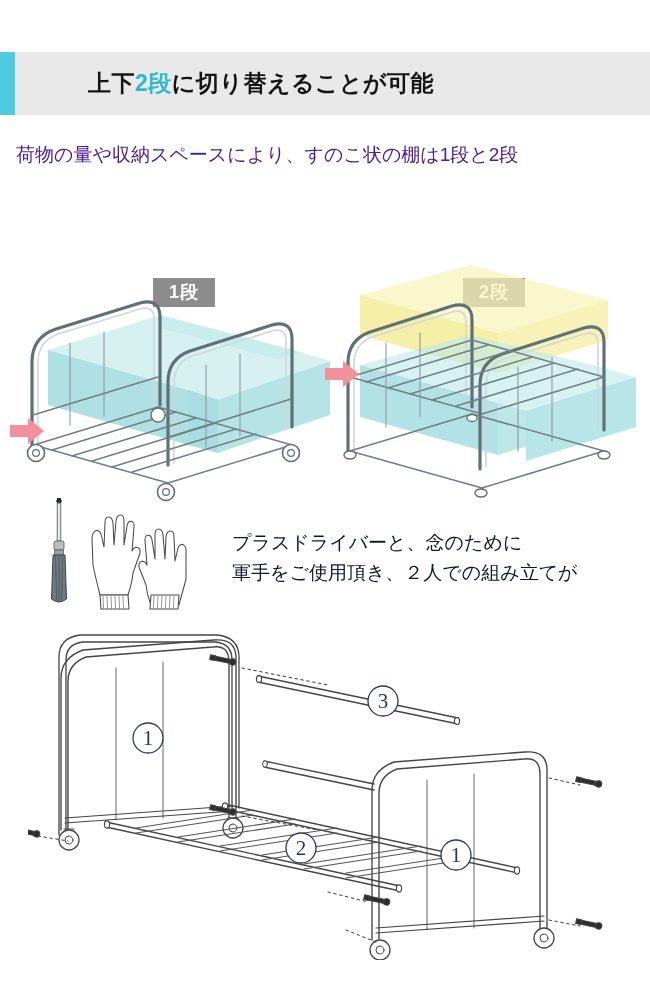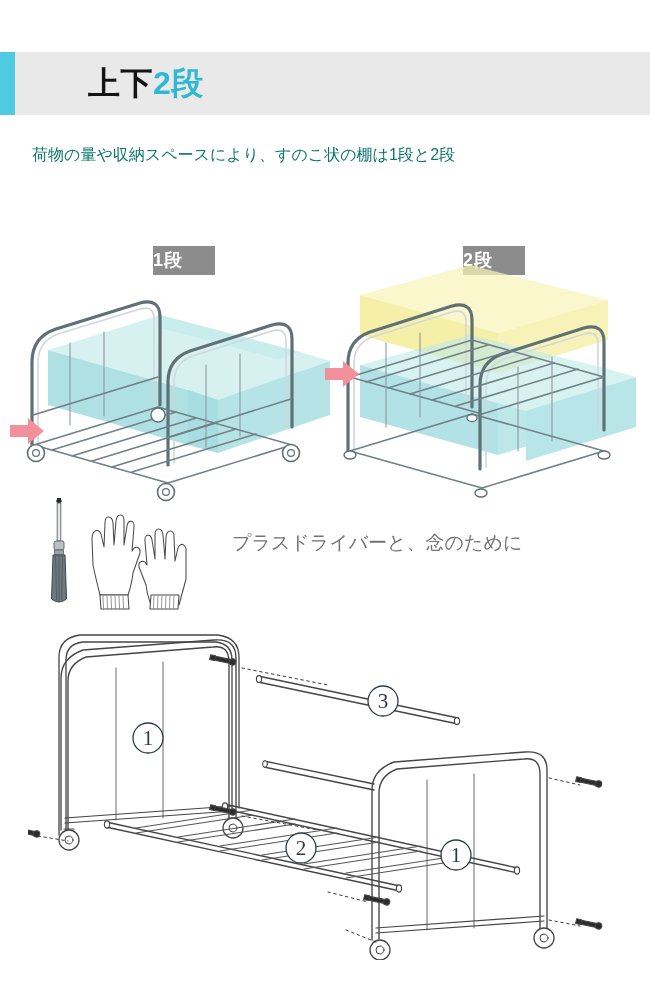--- a/index.html
+++ b/index.html
@@ -33,50 +33,52 @@
     height: 63px;
     background: #4fcbe0;
   }
   .header-title {
     position: absolute;
     left: 88px;
     top: 52px;
     height: 63px;
     display: flex;
     align-items: center;
-    font-size: 32px;
+    font-size: 23px;
     font-weight: bold;
     letter-spacing: 0.5px;
     white-space: nowrap;
     color: #141414;
   }
   .header-title .hl { color: #2eb8d4; }
 
   
   .lead {
     position: absolute;
-    left: 32px;
+    left: 16px;
     top: 139px;
     width: 600px;
-    font-size: 16px;
+    font-size: 19px;
     line-height: 31px;
-    color: #0f766e;
+    color: #4c1d95;
   }
 
   
   .badge {
     position: absolute;
     background: #8c8c8c;
     color: #ffffff;
     font-size: 18px;
     font-weight: bold;
     width: 62px;
     height: 29px;
     line-height: 29px;
+    text-align: center;
     letter-spacing: 1px;
+    margin-top: 32px;
   }
   .badge-1 { left: 153px; top: 246px; }
   .badge-2 { left: 463px; top: 246px; }
 
   
   .illus-compare {
     position: absolute;
     left: 0;
     top: 255px;
     width: 650px;
@@ -101,21 +103,21 @@
     width: 190px;
     height: 120px;
   }
   .tools-text {
     position: absolute;
     left: 232px;
     top: 528px;
     width: 400px;
     font-size: 19px;
     line-height: 30px;
-    color: #737373;
+    color: #0f172a;
   }
 
   
   .assembly {
     position: absolute;
     left: 28px;
     top: 630px;
     width: 600px;
     height: 330px;
   }
@@ -126,20 +128,21 @@
   }
 </style>
 </head>
 <body>
 
 <div class="header-band"></div>
 <div class="header-accent"></div>
 <div class="header-title">
   <span>上下</span>
     <span class="hl">2段</span>
+    <span>に切り替えることが可能</span>
 </div>
 
 <div class="lead">
   <div>荷物の量や収納スペースにより、すのこ状の棚は1段と2段</div>
 </div>
 
 <div class="badge badge-1">1段</div>
 <div class="badge badge-2">2段</div>
 
 <div class="illus-compare">
@@ -335,20 +338,21 @@
       <line x1="128" y1="101" x2="127.5" y2="113"></line>
       <line x1="132" y1="101" x2="131.5" y2="113"></line>
       <line x1="136" y1="101" x2="135.5" y2="113"></line>
     </g>
   </g>
 </svg>
 </div>
 
 <div class="tools-text">
   <div>プラスドライバーと、念のために</div>
+  <div>軍手をご使用頂き、２人での組み立てが</div>
 </div>
 
 <div class="assembly">
 <svg width="600" height="330" viewBox="0 0 600 330" xmlns="http://www.w3.org/2000/svg">
   <g fill="none" stroke="#454545" stroke-linecap="round" stroke-linejoin="round">
 
     <g>
 
       <path d="M31,205 L31,27 Q31,8 52,5 L190,5 Q211,8 211,27 L211,178" stroke-width="1.3" transform="translate(0,0)"></path>
       <path d="M38,205 L38,30 Q38,14 55,12 L188,12 Q204,14 204,30 L204,178" stroke-width="1.3"></path>

